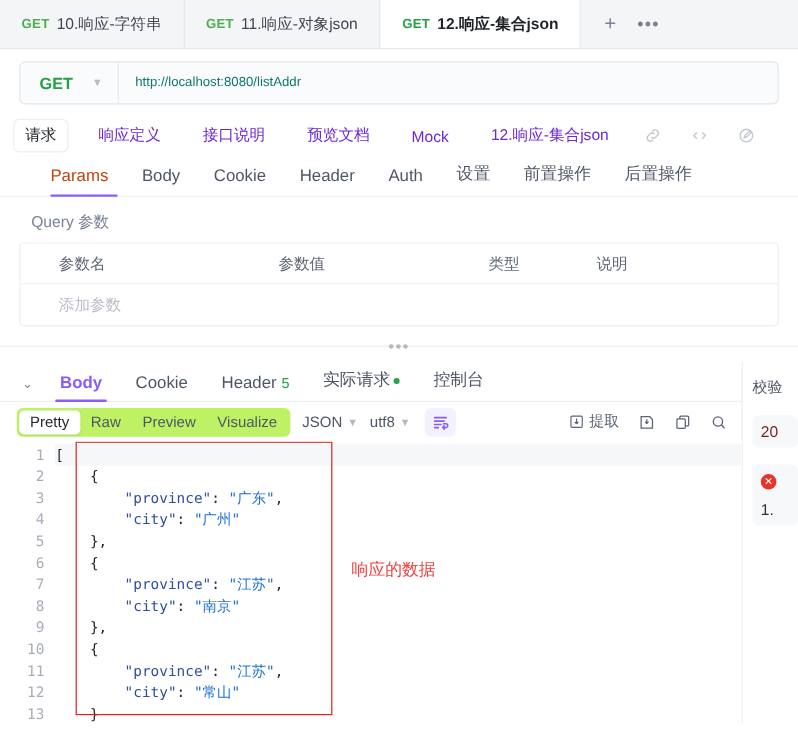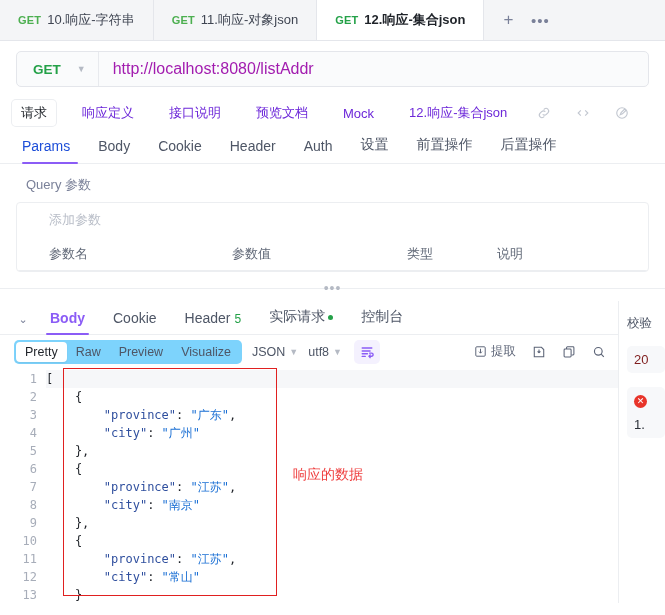--- a/index.html
+++ b/index.html
@@ -63,21 +63,21 @@
     display: flex; align-items: center; gap: 16px;
     padding: 0 12px 0 16px;
     height: 100%;
     border-right: 1px solid #e8eaee;
     cursor: pointer;
   }
   .method-sel .m { font-size: 13.5px; font-weight: bold; color: #24a148; }
   .caret { color: #b5bac4; font-size: 9px; }
   .url-input {
     flex: 1; padding: 0 14px;
-    font-size: 16px; color: #a21caf;
+    font-size: 11px; color: #0f766e;
   }
 
   
   .subnav {
     display: flex; align-items: center; gap: 17px;
     padding: 2px 24px 0 12px;
     height: 32px;
   }
   .subnav .item {
     font-size: 13px; color: #6d28d9;
@@ -97,21 +97,21 @@
     padding: 0 16px;
     border-bottom: 1px solid #eceef1;
   }
   .ptab {
     font-size: 14px; color: #4e5666;
     padding: 0 14px 9px 14px;
     cursor: pointer; white-space: nowrap;
     position: relative;
   }
   .ptab:first-child { padding-left: 6px; }
-  .ptab.active { color: #1d4ed8; }
+  .ptab.active { color: #c2410c; margin-left: 20px; }
   .ptab.active::after {
     content: ""; position: absolute; left: 6px; right: 6px; bottom: -1px;
     height: 2px; background: #8b5cf6; border-radius: 2px;
   }
 
   
   .qtitle { font-size: 13px; color: #7a8199; padding: 12px 18px 8px 26px; }
   .qtable {
     margin: 0 16px;
     border: 1px solid #eceef1;
@@ -167,21 +167,21 @@
     background: #24a148; margin-left: 3px; vertical-align: middle;
   }
 
   
   .rtoolbar {
     display: flex; align-items: center;
     height: 33px; padding: 0 12px 0 14px; gap: 0;
   }
   .seg {
     display: flex; align-items: center;
-    background: #7dd3fc; border-radius: 5px; padding: 2px;
+    background: #bef264; border-radius: 5px; padding: 2px;
   }
   .seg .s {
     font-size: 12.5px; color: #4e5666; padding: 3px 9px;
     border-radius: 4px; cursor: pointer; white-space: nowrap;
   }
   .seg .s.on { background: #ffffff; color: #1f2329; box-shadow: 0 1px 2px rgba(0,0,0,.07); }
   .drop {
     display: flex; align-items: center; gap: 4px;
     font-size: 12.5px; color: #4e5666; margin-left: 10px; cursor: pointer;
   }
@@ -313,31 +313,31 @@
   <div class="ptab">Cookie</div>
   <div class="ptab">Header</div>
   <div class="ptab">Auth</div>
   <div class="ptab">设置</div>
   <div class="ptab">前置操作</div>
   <div class="ptab">后置操作</div>
 </div>
 
 <div class="qtitle">Query 参数</div>
 <div class="qtable">
+  <div class="qrow qhead">
+    <div class="qc1">参数名</div>
+    <div class="qc2">参数值</div>
+    <div class="qc3">类型</div>
+    <div class="qc4">说明</div>
+  </div>
   <div class="qrow qbody">
     <div class="qc1">添加参数</div>
     <div class="qc2"></div>
     <div class="qc3"></div>
     <div class="qc4"></div>
-  </div>
-  <div class="qrow qhead">
-    <div class="qc1">参数名</div>
-    <div class="qc2">参数值</div>
-    <div class="qc3">类型</div>
-    <div class="qc4">说明</div>
   </div>
 </div>
 
 <div class="splitter">
   <div class="grip">•••</div>
 </div>
 
 <div class="respwrap">
   <div class="resp-main">
 

